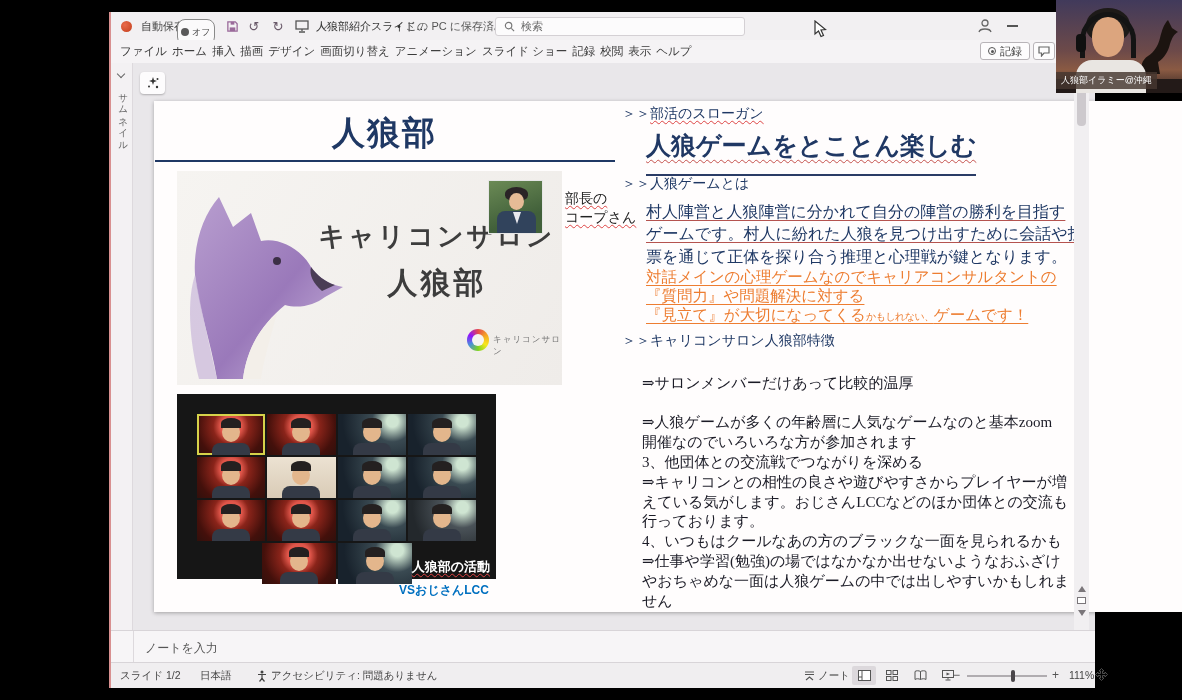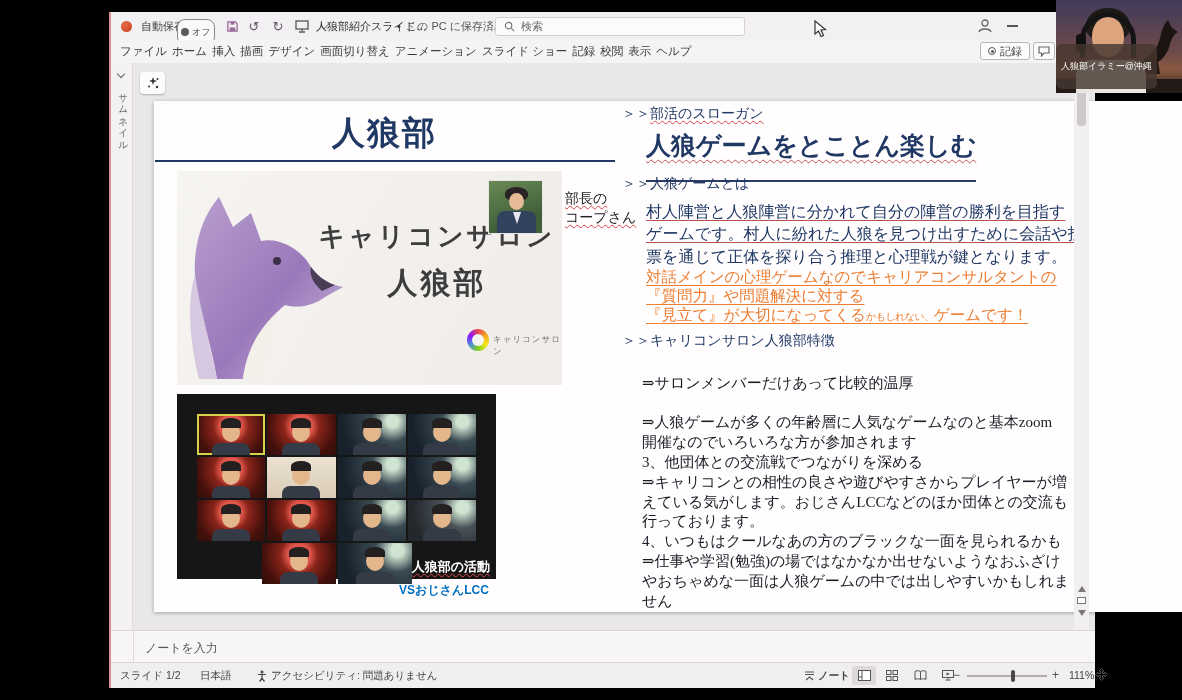--- a/index.html
+++ b/index.html
@@ -102,39 +102,39 @@
   .tile.t-sel { outline:2px solid #d6d24a; outline-offset:-2px; }
   #grid-caption { position:absolute; right:6px; bottom:3px; color:#fff; font-size:13px;
       font-family:"Liberation Serif","DejaVu Serif",serif; font-weight:bold; }
   #vs-label { left:230px; top:481px; width:120px; text-align:center; color:#0070c0; font-weight:bold; font-size:12px; }
 
   
   .serif { font-family:"Liberation Serif","DejaVu Serif",serif; }
   #rcol { left:468px; top:0; width:440px; height:511px; color:#1f3864; }
   .hdr { position:absolute; left:0; font-size:14px; color:#1f3864; }
   #slogan { position:absolute; left:24px; top:28px; font-size:25px; font-weight:600; color:#203864;
-      border-bottom:2px solid #2a3c66; padding-bottom:18px; }
+      border-bottom:2px solid #2a3c66; padding-bottom:12px; }
   #slogan span { text-decoration:underline wavy #c5524e; text-decoration-thickness:1px; text-underline-offset:5px; }
   .aboutline { position:absolute; left:24px; font-size:16px; line-height:22.5px; color:#1f3864; white-space:nowrap; }
   .u-red { text-decoration:underline; text-decoration-color:#b5534f; text-decoration-thickness:1px; text-underline-offset:3px; }
   .orangeline { position:absolute; left:24px; font-size:15.5px; color:#ed7d31; white-space:nowrap;
       text-decoration:underline; text-decoration-color:#ed7d31; text-underline-offset:3px;font-family:Liberation Mono, monospace; }
   .orangeline .small-note { font-size:10px; letter-spacing:-0.5px; }
   .featline { position:absolute; left:20px; font-size:15px; color:#1b1b26; white-space:nowrap; }
 
   
   #notesbar { left:0; top:618px; width:100%; height:32px; background:#f7f5f7; border-top:1px solid #d8d4d8; }
   #notes-divider { position:absolute; left:22px; top:0; width:1px; height:32px; background:#ddd9dd; }
   #notes-text { position:absolute; left:34px; top:9px; font-size:12px; color:#555; }
   #statusbar { left:0; top:650px; width:100%; height:26px; background:#f0eef0; border-top:1px solid #d8d4d8;
       font-size:10.5px; color:#444; }
   .st { position:absolute; top:6px; }
   #st-slide { left:9px; } #st-lang { left:89px; }
   #st-acc { left:146px; display:flex; gap:4px; align-items:center; }
-  #st-notes { left:693px; display:flex; gap:3px; align-items:center;font-weight:bold; }
+  #st-notes { left:693px; display:flex; gap:3px; align-items:center; }
   .viewbtn { position:absolute; top:3px; width:24px; height:19px; display:flex; align-items:center; justify-content:center; }
   .viewbtn.active { background:#dcd8dc; border-radius:2px; }
   #zoom-minus { left:842px; top:5px; font-size:12px; color:#555; }
   #zoom-slider { left:856px; top:12px; width:80px; height:2px; background:#b0acb0; }
   #zoom-thumb { position:absolute; left:44px; top:-5px; width:4px; height:12px; background:#4a464a; border-radius:2px; }
   #zoom-plus { left:941px; top:5px; font-size:12px; color:#555; }
   #zoom-level { left:958px; }
   #fit-btn { left:984px; top:5px; }
 
   
@@ -142,21 +142,21 @@
       background:linear-gradient(180deg,#413a5b 0%,#6d4a49 55%,#8a5a43 75%,#2c2120 100%); z-index:50; }
   #webcam .wolf-sil { position:absolute; right:2px; top:18px; }
   #webcam .ridge { position:absolute; left:0; bottom:0; width:100%; height:14px; background:#231a18; }
   #person { position:absolute; left:18px; top:8px; width:74px; height:85px; }
   #person .hair { position:absolute; left:12px; top:0; width:44px; height:34px; border-radius:50% 50% 42% 42%; background:#1d1a18; }
   #person .face { position:absolute; left:18px; top:9px; width:32px; height:40px; border-radius:48%; background:#dca57e; }
   #person .phone { position:absolute; left:6px; top:4px; width:56px; height:46px; border:5px solid #141414; border-bottom:none;
       border-radius:30px 30px 0 0; background:transparent; }
   #person .pad { position:absolute; left:2px; top:26px; width:10px; height:18px; border-radius:4px; background:#101010; }
   #person .shirt { position:absolute; left:2px; top:52px; width:70px; height:34px; border-radius:16px 16px 0 0; background:#e9e6e2; }
-  #cam-name { position:absolute; left:0; bottom:4px; background:rgba(70,55,48,.82); color:#fff; font-size:9px; padding:16px 5px;border-radius:6px; }
+  #cam-name { position:absolute; left:0; bottom:4px; background:rgba(70,55,48,.82); color:#fff; font-size:9px; padding:2px 5px; }
 
   
   #cursor { left:814px; top:20px; z-index:99; }
 </style>
 </head>
 <body>
 
 <div id="stage">
 
   <div id="ppt" class="abs">

